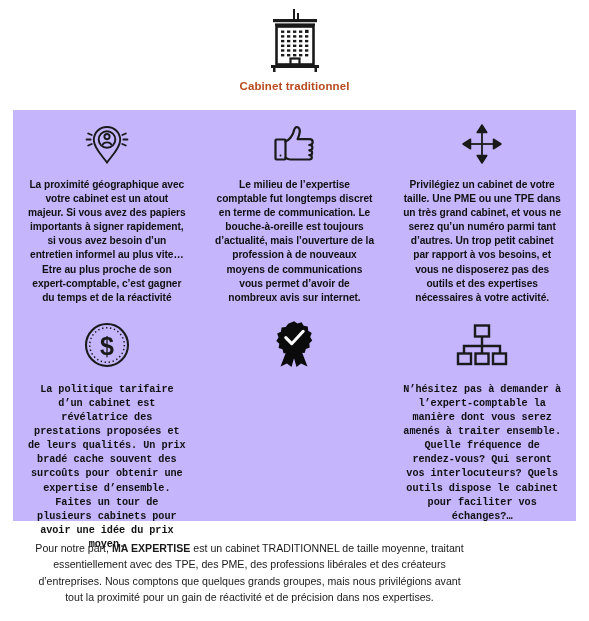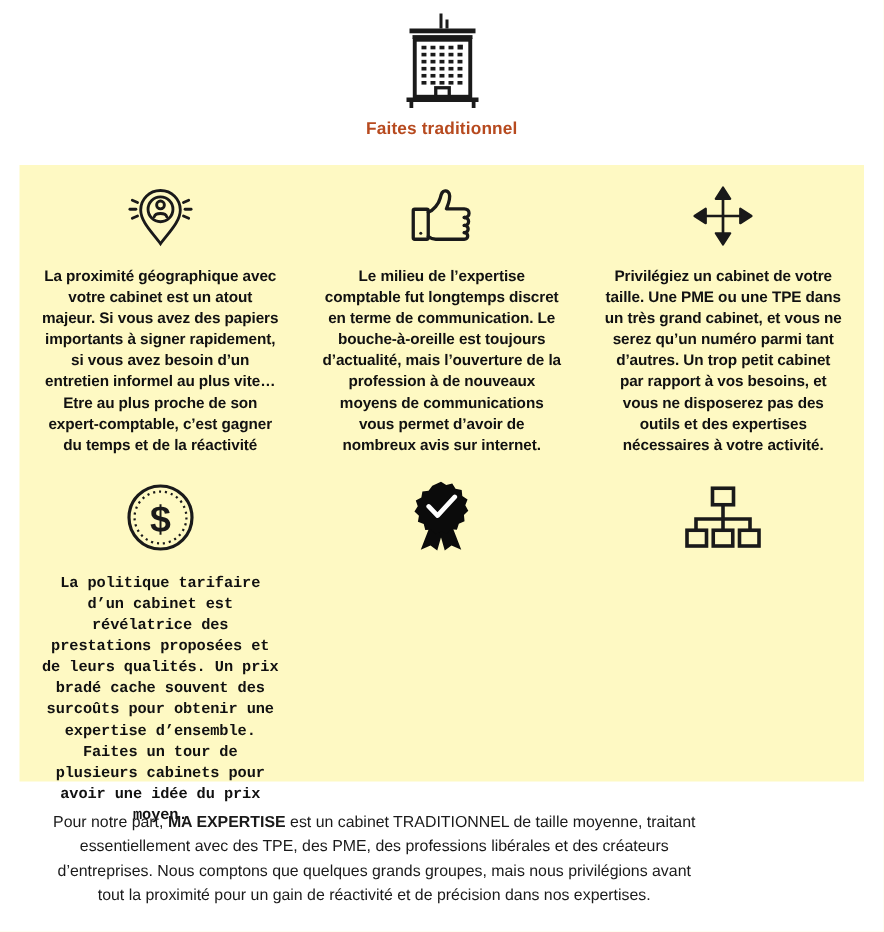--- a/index.html
+++ b/index.html
@@ -147,24 +147,24 @@
         <rect x="41" y="46" width="3.3" height="2.4"></rect>
       </g>
 
       <rect x="26.5" y="50.5" width="9" height="6.5" fill="none" stroke="#1a1a1a" stroke-width="2.2"></rect>
 
       <rect x="7" y="57" width="48" height="3" fill="#1a1a1a"></rect>
       <rect x="9" y="60" width="2.5" height="4" fill="#1a1a1a"></rect>
       <rect x="50.5" y="60" width="2.5" height="4" fill="#1a1a1a"></rect>
     </svg>
   </span>
-  <div class="header-title" style="color: rgb(183, 74, 31);">Faites traditionnel</div>
+  <div class="header-title" style="color: rgb(183, 74, 31);">Cabinet traditionnel</div>
 </div>
 
-<div class="panel" style="background: #fef9c3;">
+<div class="panel" style="background: #c4b5fd;">
 
   <div class="cell">
     <div class="cell-icon-wrap">
       <span>
         <svg class="cell-icon" width="50" height="50" viewBox="0 0 50 50" xmlns="http://www.w3.org/2000/svg">
           <g fill="none" stroke="#1a1a1a" stroke-width="1.9" stroke-linecap="round">
             <path d="M25 8 C17.5 8 11.8 13.7 11.8 21 C11.8 29 20 36.5 25 43.5 C30 36.5 38.2 29 38.2 21 C38.2 13.7 32.5 8 25 8 Z"></path>
             <circle cx="25" cy="20.5" r="8.3"></circle>
             <circle cx="25" cy="17.6" r="2.6"></circle>
             <path d="M20.8 25.6 C21.6 22.6 28.4 22.6 29.2 25.6"></path>
@@ -257,19 +257,20 @@
             <line x1="26" y1="14.5" x2="26" y2="24"></line>
             <polyline points="8,32 8,24 44,24 44,32"></polyline>
             <line x1="26" y1="24" x2="26" y2="32"></line>
             <rect x="2" y="31.5" width="13" height="10.5"></rect>
             <rect x="19.5" y="31.5" width="13" height="10.5"></rect>
             <rect x="37" y="31.5" width="13" height="10.5"></rect>
           </g>
         </svg>
       </span>
     </div>
+    <div class="cell-text">N’hésitez pas à demander à l’expert-comptable la manière dont vous serez amenés à traiter ensemble. Quelle fréquence de rendez-vous? Qui seront vos interlocuteurs? Quels outils dispose le cabinet pour faciliter vos échanges?…</div>
   </div>
 
 </div>
 
 <div class="footer">
   <span>Pour notre part, </span><b>MA EXPERTISE</b><span> est un cabinet TRADITIONNEL de taille moyenne, traitant essentiellement avec des TPE, des PME, des professions libérales et des créateurs d’entreprises. Nous comptons que quelques grands groupes, mais nous privilégions avant tout la proximité pour un gain de réactivité et de précision dans nos expertises.</span>
 </div>
 
 </body></html>

